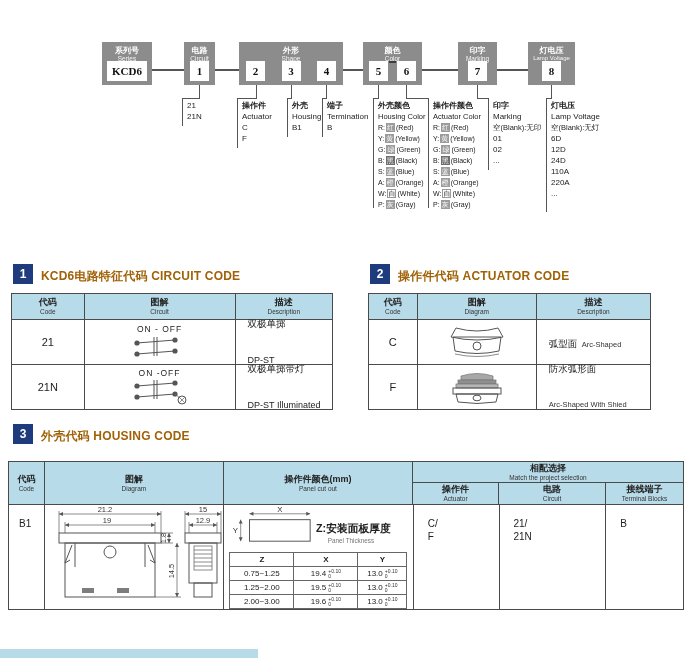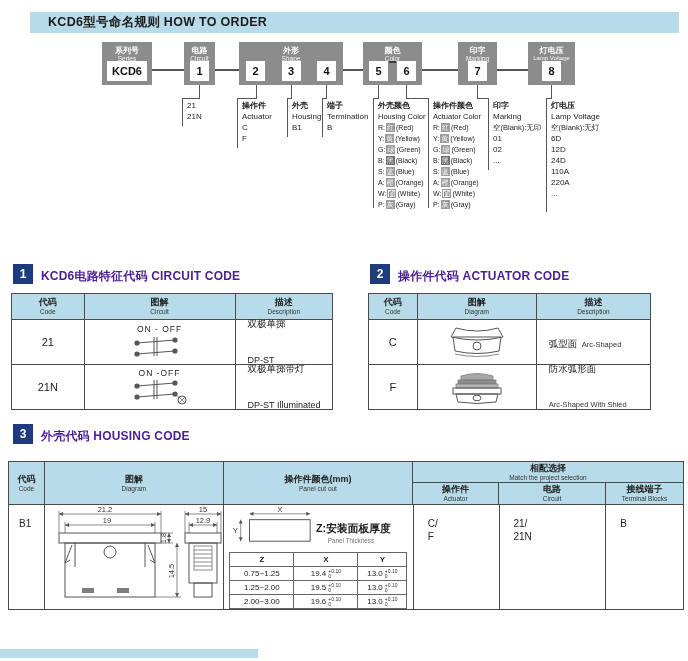--- a/index.html
+++ b/index.html
@@ -8,41 +8,41 @@
   .abs{position:absolute;}
 
   
   .titlebar{background:#b8dbe9;display:flex;align-items:center;box-sizing:border-box;
             padding-left:18px;font-size:12.5px;font-weight:bold;color:#1b1b1b;letter-spacing:.3px;}
 
   
   .gbox{background:#8c8c8c;color:#fff;text-align:center;box-sizing:border-box;}
   .gbox .zh{font-size:8px;line-height:9px;margin-top:4px;font-weight:bold;}
   .gbox .en{font-size:6.5px;line-height:7px;opacity:.92;}
-  .nrow{position:absolute;left:0;right:0;bottom:4px;display:flex;align-items:flex-start;justify-content:center;}
+  .nrow{position:absolute;left:0;right:0;bottom:4px;display:flex;align-items:flex-start;justify-content:center;font-family:Liberation Serif, serif;}
   .num{width:19px;height:20px;background:#fff;color:#111;font-size:11px;font-weight:bold;
        display:flex;align-items:center;justify-content:center;}
   .num.wide{width:40px;}
   .hline{background:#555;height:2px;}
   .hthin{background:#555;height:1px;}
   .vline{background:#555;width:1px;}
 
   .list{border-left:1px solid #555;padding:2px 0 0 4px;font-size:8px;line-height:11px;color:#222;white-space:nowrap;}
   .list .b{font-weight:bold;}
   .list .sm{font-size:7.5px;}
   .crow{display:flex;align-items:center;gap:1px;font-size:7px;line-height:11px;white-space:nowrap;}
   .chip{display:inline-flex;width:9px;height:9px;align-items:center;justify-content:center;
         background:#9b9b9b;color:#fff;font-size:7px;line-height:9px;}
   .chip.k{background:#6e6e6e;}
   .chip.w{background:#ffffff;color:#333;box-shadow:inset 0 0 0 1px #999;}
 
   
   .badge{background:#1d3b7d;color:#fff;width:20px;height:20px;display:flex;align-items:center;
          justify-content:center;font-size:12px;font-weight:bold;}
-  .stitle{font-size:12px;font-weight:bold;color:#4c1d95;letter-spacing:.2px;}
+  .stitle{font-size:12px;font-weight:bold;color:#a16207;letter-spacing:.2px;}
 
   
   .tbl{border:1px solid #4a4a4a;box-sizing:border-box;background:#fff;}
   .thead{display:flex;background:#b8dbe9;}
   .th,.td{box-sizing:border-box;border-right:1px solid #4a4a4a;display:flex;flex-direction:column;
           align-items:center;justify-content:center;}
   .th.last,.td.last{border-right:none;}
   .th .zh{font-size:9px;font-weight:bold;line-height:11px;}
   .th .en{font-size:6.5px;line-height:8px;color:#333;}
   .trow{display:flex;border-top:1px solid #4a4a4a;}
@@ -69,23 +69,20 @@
        justify-content:center;height:13px;gap:1px;}
   .mtc.last{border-right:none;}
   .tol{display:inline-flex;flex-direction:column;font-size:5px;line-height:5px;color:#333;
        justify-content:center;margin-left:1px;}
 </style>
 </head>
 <body>
 
 <div class="page">
 
-  <div class="abs titlebar" style="left:30px;top:12px;width:649px;height:21px;">
-    <span>KCD6型号命名规则  HOW TO ORDER</span>
-  </div>
 
   <div class="abs gbox" style="left:102px;top:42px;width:50px;height:43px;">
     <div class="zh">系列号</div>
     <div class="en">Series</div>
     <div class="nrow">
         <div class="num wide">KCD6</div>
       </div>
   </div>
 
   <div class="abs gbox" style="left:184px;top:42px;width:31px;height:43px;">

